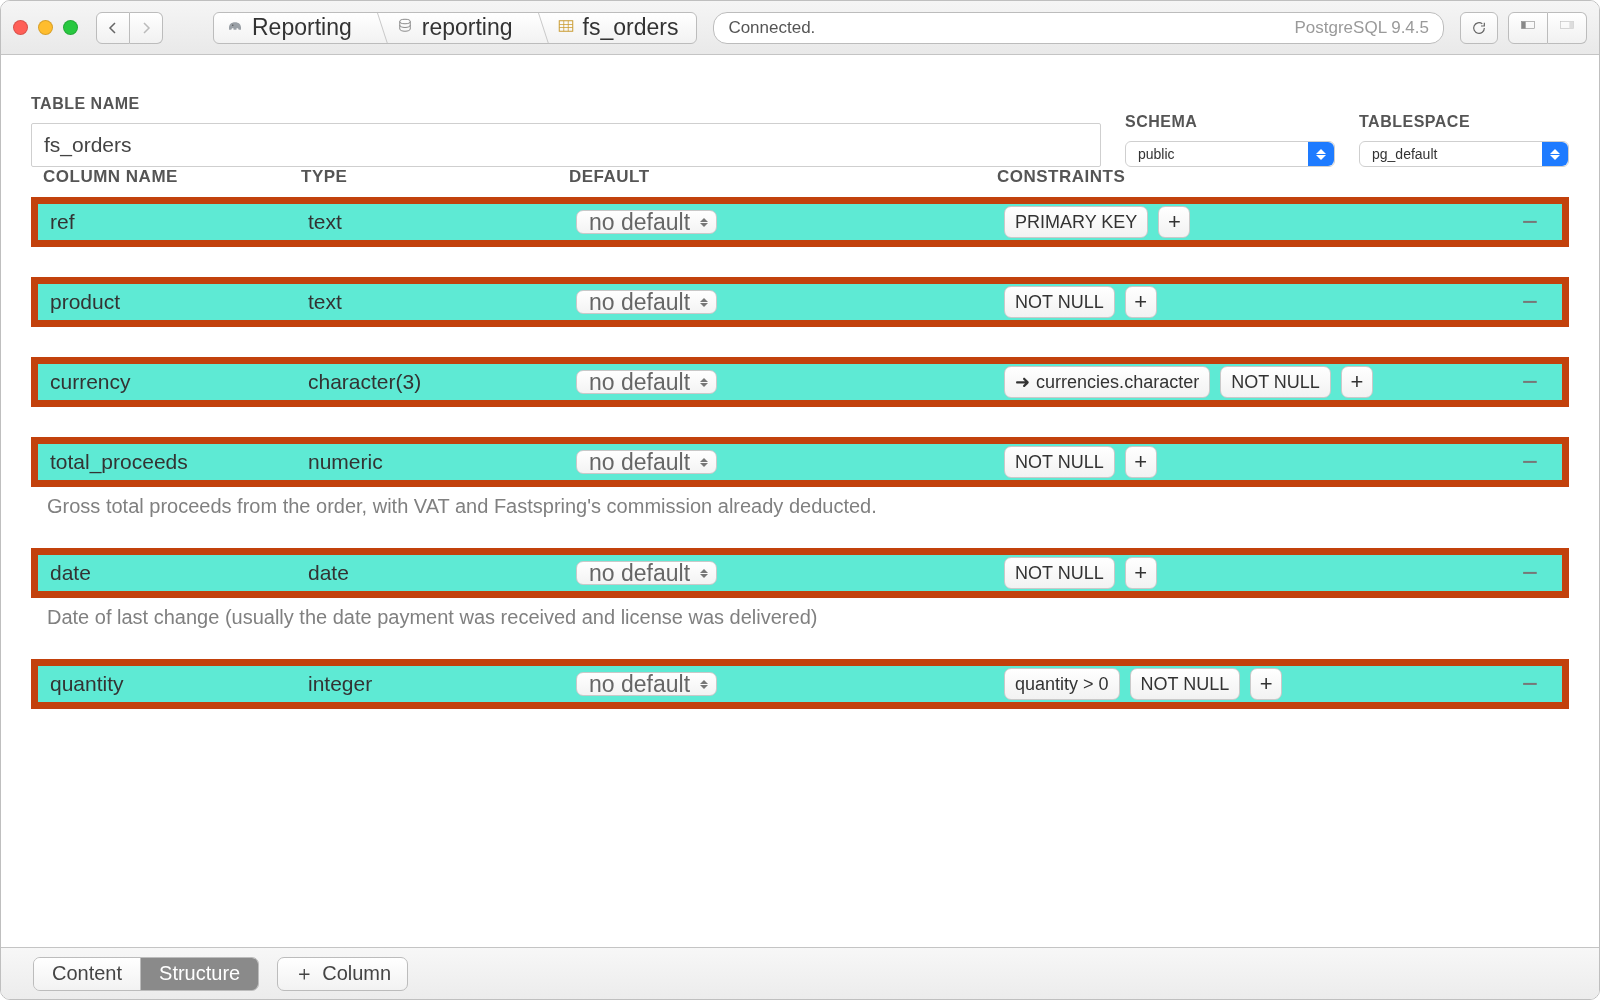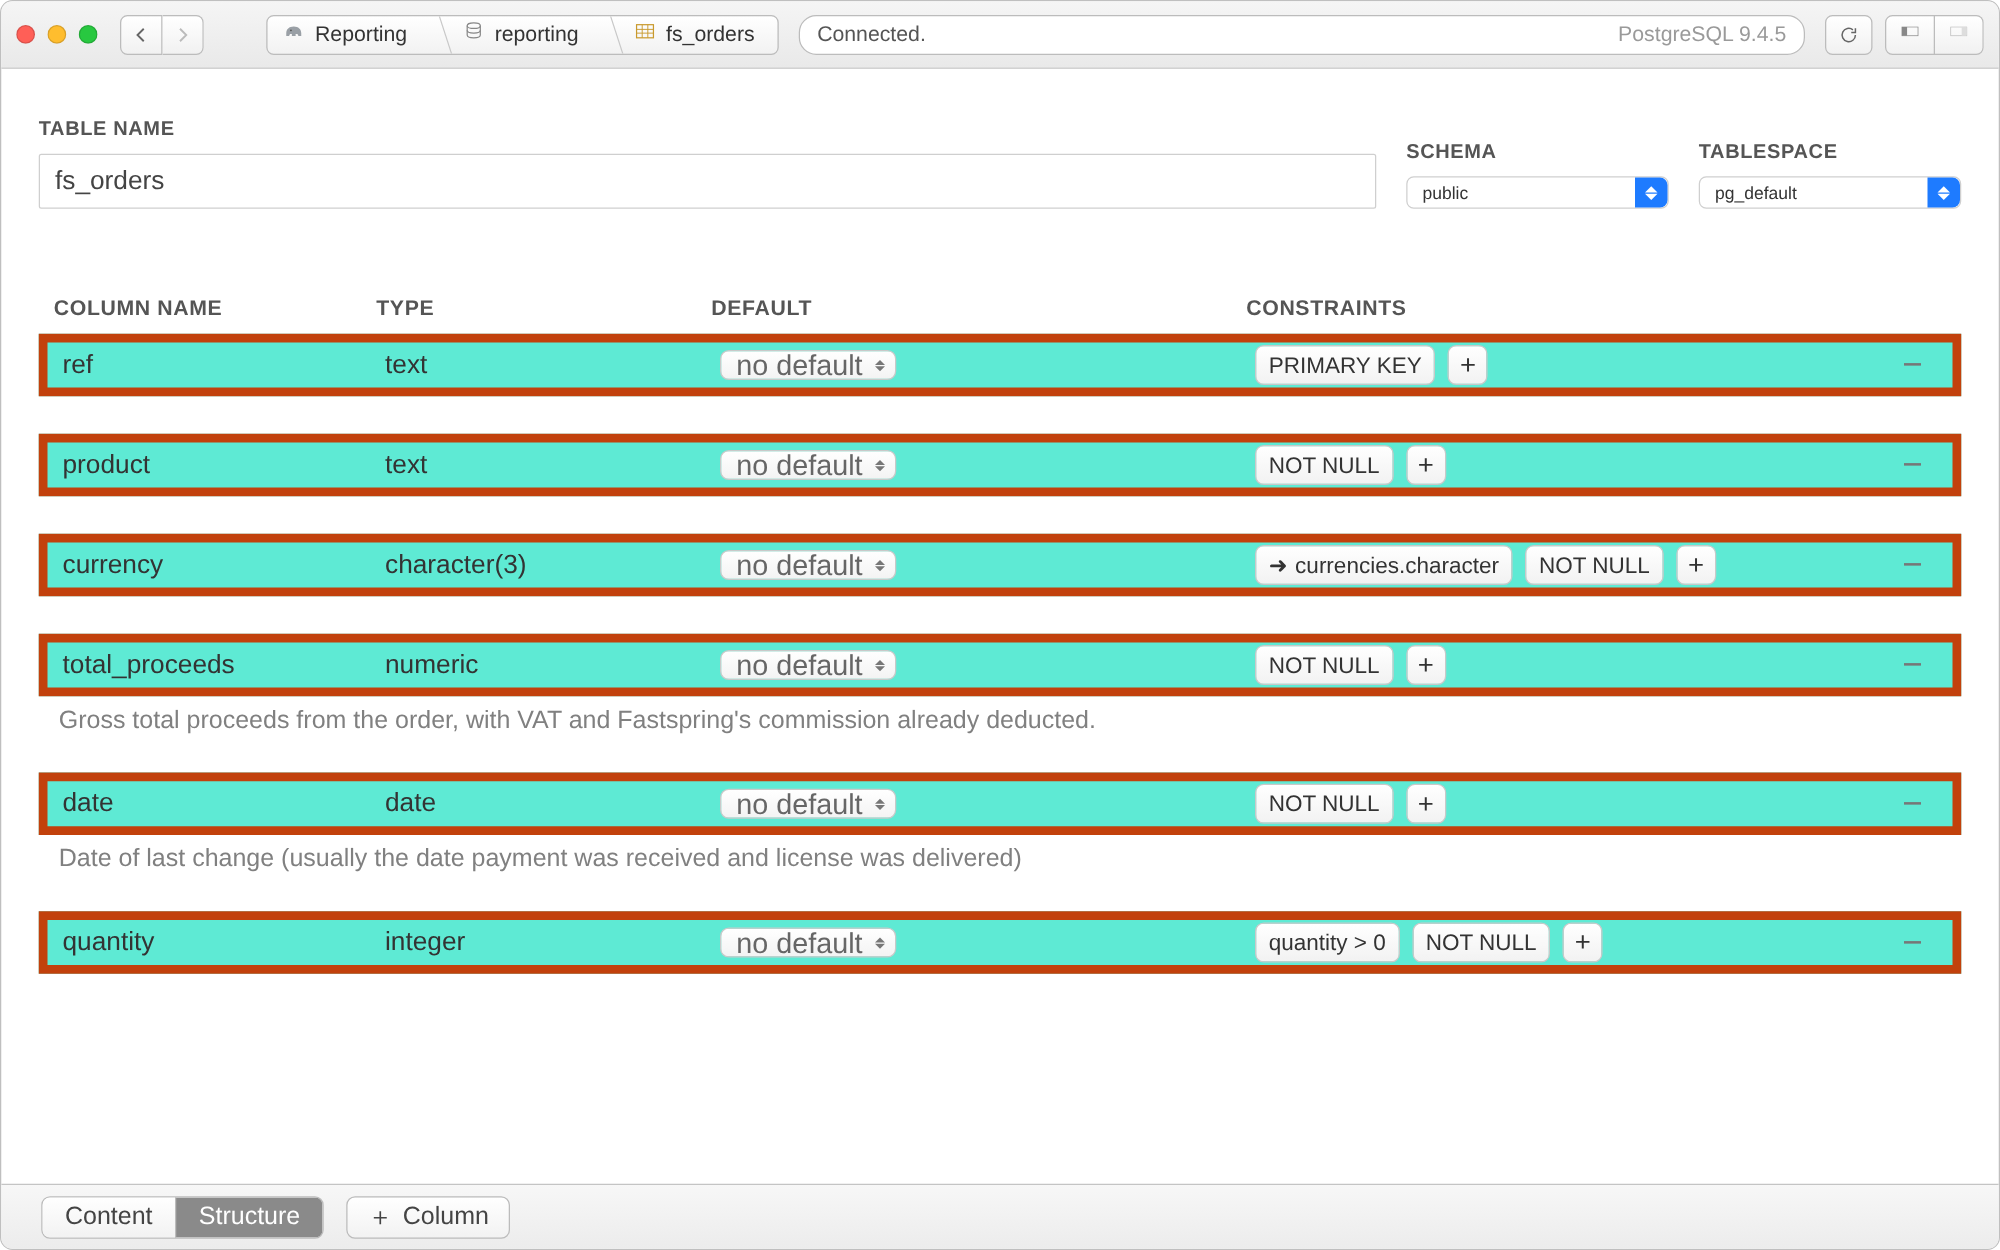--- a/index.html
+++ b/index.html
@@ -48,21 +48,21 @@
     border:1px solid #bcbcbc;
     border-radius:6px;
     overflow:hidden;
     background: linear-gradient(#ffffff,#f2f2f2);
     margin-left: 40px;
   }
   .crumb {
     position:relative;
     display:flex; align-items:center;
     padding: 0 18px 0 26px;
-    font-size: 17px;
+    font-size: 23px;
     color:#333;
     gap:8px;
   }
   .crumb:first-child { padding-left:12px; }
   .crumb::after {
     content:"";
     position:absolute; right:-8px; top:0;
     width:16px; height:100%;
     border-right:1px solid #c8c8c8;
     transform: skewX(18deg);
@@ -136,21 +136,20 @@
     width:0;height:0;border-left:5px solid transparent;border-right:5px solid transparent;
   }
   .stepper .tri-up{border-bottom:5px solid #fff;}
   .stepper .tri-down{border-top:5px solid #fff;}
 
   
   .cols-header {
     display:grid;
     grid-template-columns: 250px 260px 420px 1fr 40px;
     gap: 8px;
-    margin-top: 70px;
     padding: 0 12px 10px 12px;
   }
   .cols-header .label-caps { font-size:17px; }
 
   .col-rows { display:flex; flex-direction:column; gap: 30px; }
 
   .col-card { }
   .col-row {
     display:grid;
     grid-template-columns: 250px 260px 420px 1fr 40px;

